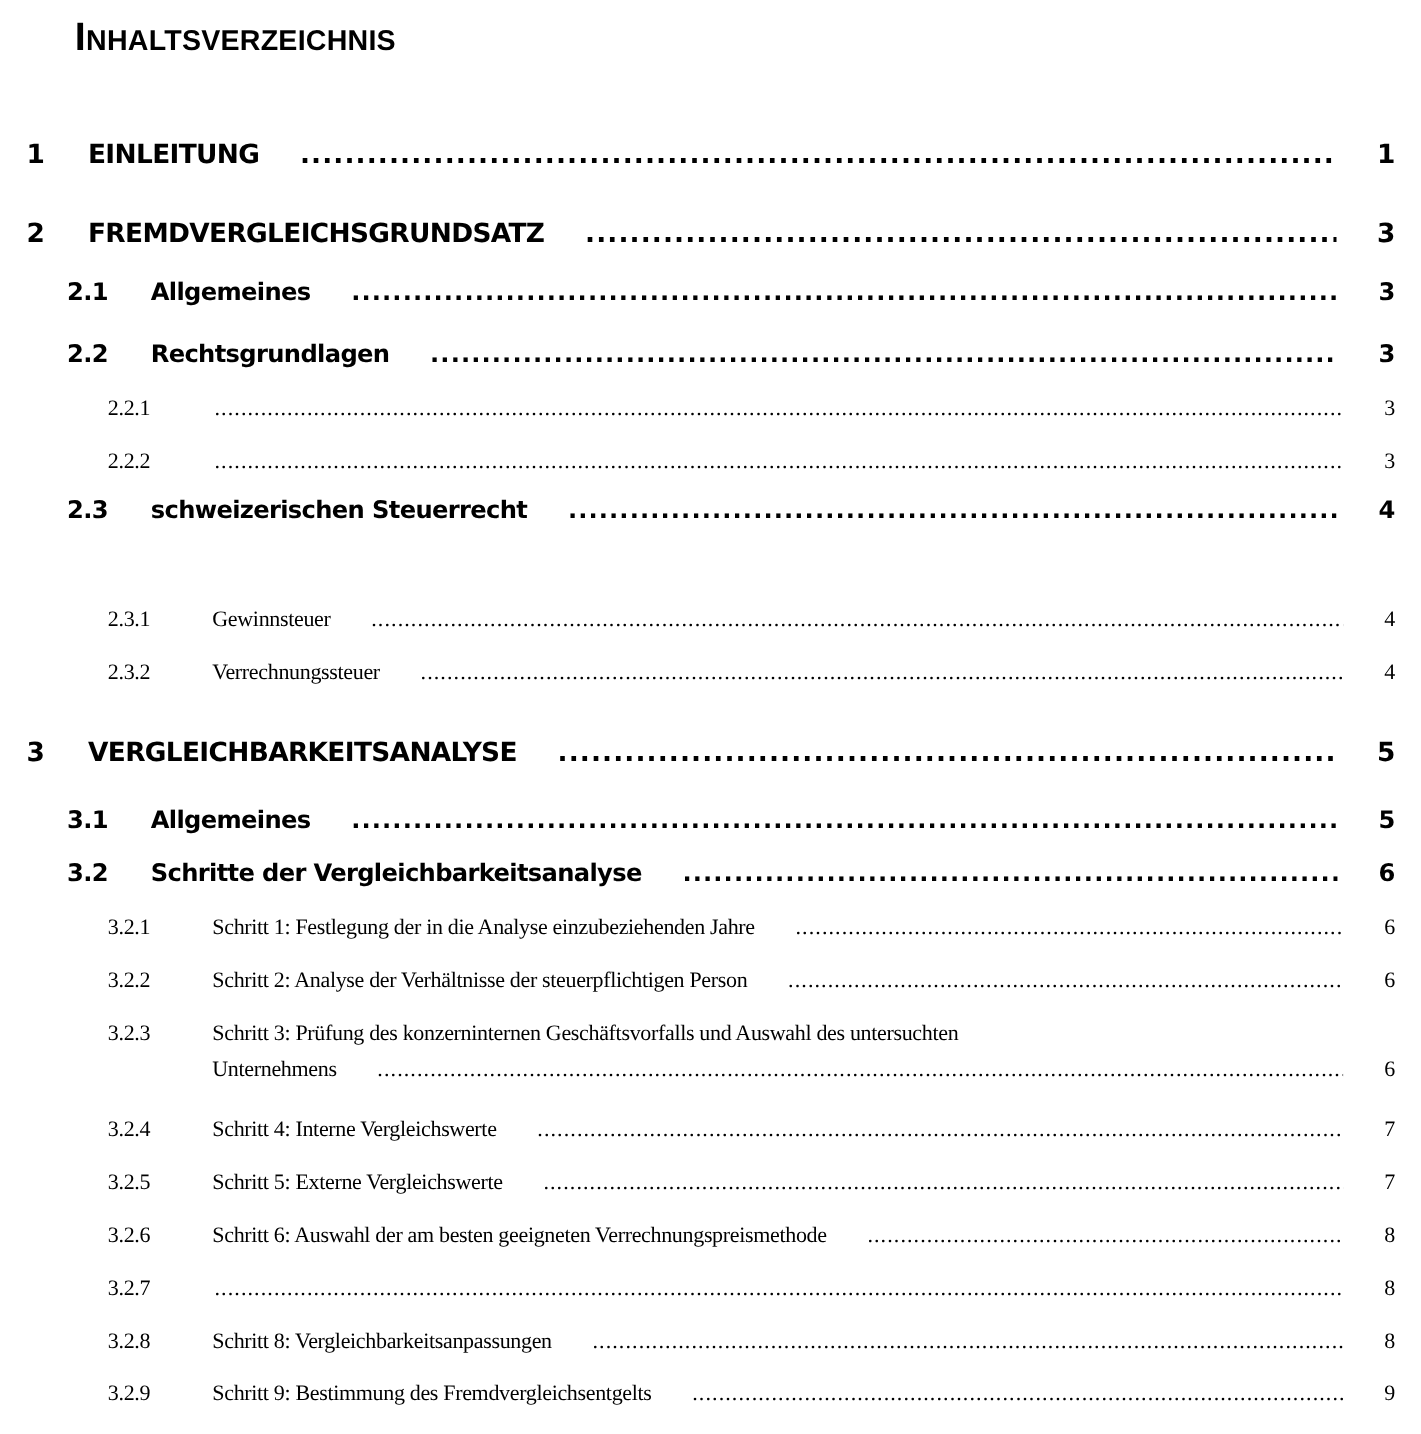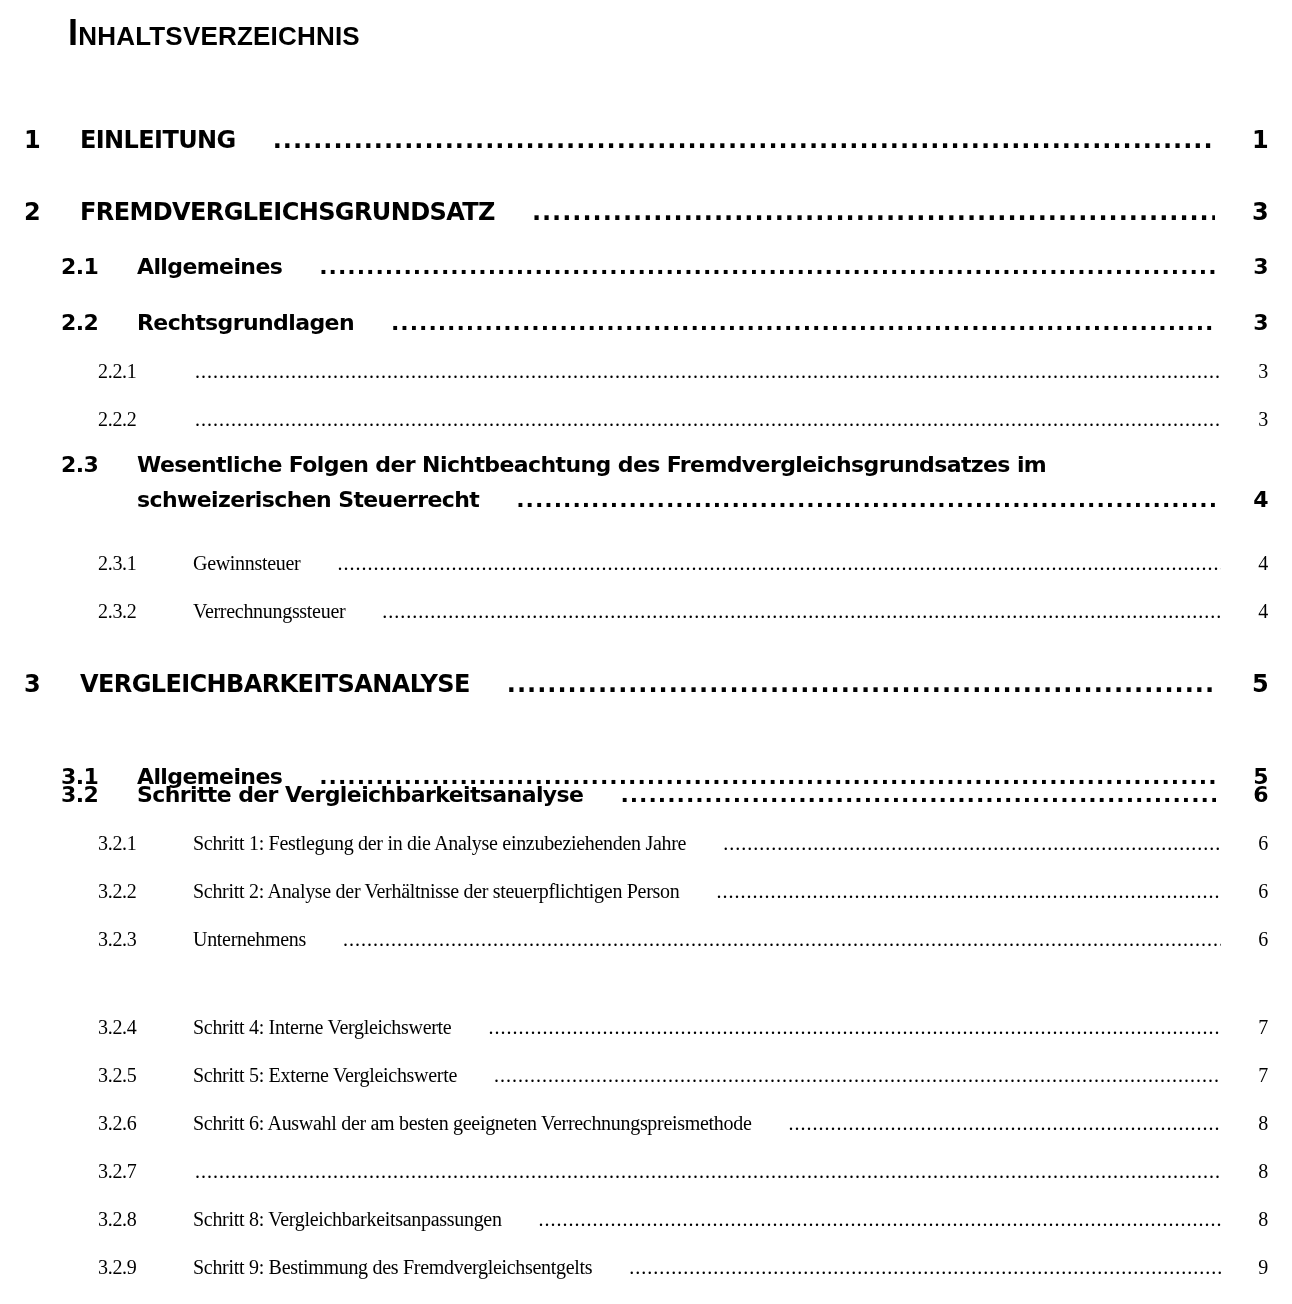--- a/index.html
+++ b/index.html
@@ -101,23 +101,20 @@
       <div class="line">
         <span class="dots"></span>
         <span class="page">3</span>
       </div>
     </div>
 </div>
 
 <div class="entry l2 wrap" style="top:452px">
   <span class="num">2.3</span>
   <div class="body">
-    <div class="line first">
-        <span class="text">Wesentliche Folgen der Nichtbeachtung des Fremdvergleichsgrundsatzes im</span>
-      </div>
     <div class="line">
         <span class="text">schweizerischen Steuerrecht</span>
         <span class="dots"></span>
         <span class="page">4</span>
       </div>
   </div>
 </div>
 
 <div class="entry l3" style="top:552px">
   <span class="num">2.3.1</span>
@@ -145,21 +142,21 @@
   <span class="num">3</span>
   <div class="body">
       <div class="line">
         <span class="text">VERGLEICHBARKEITSANALYSE</span>
         <span class="dots"></span>
         <span class="page">5</span>
       </div>
     </div>
 </div>
 
-<div class="entry l2" style="top:764px">
+<div class="entry l2" style="top:734px">
   <span class="num">3.1</span>
   <div class="body">
       <div class="line">
         <span class="text">Allgemeines</span>
         <span class="dots"></span>
         <span class="page">5</span>
       </div>
     </div>
 </div>
 
@@ -192,20 +189,23 @@
         <span class="text">Schritt 2: Analyse der Verhältnisse der steuerpflichtigen Person</span>
         <span class="dots"></span>
         <span class="page">6</span>
       </div>
     </div>
 </div>
 
 <div class="entry l3 wrap" style="top:928px">
   <span class="num">3.2.3</span>
   <div class="body">
+    <div class="line first">
+        <span class="text">Schritt 3: Prüfung des konzerninternen Geschäftsvorfalls und Auswahl des untersuchten</span>
+      </div>
     <div class="line">
         <span class="text">Unternehmens</span>
         <span class="dots"></span>
         <span class="page">6</span>
       </div>
   </div>
 </div>
 
 <div class="entry l3" style="top:1016px">
   <span class="num">3.2.4</span>

